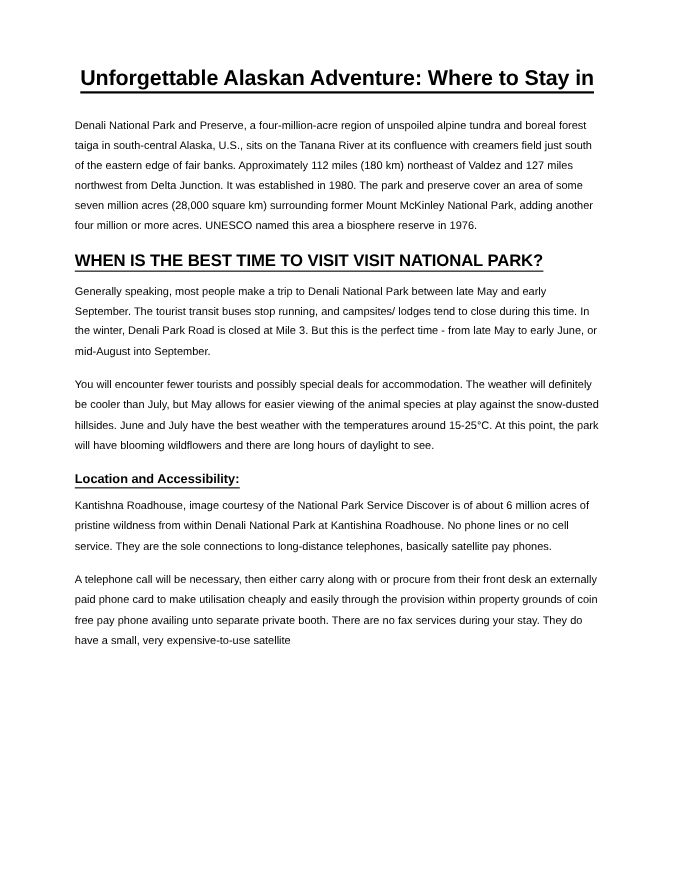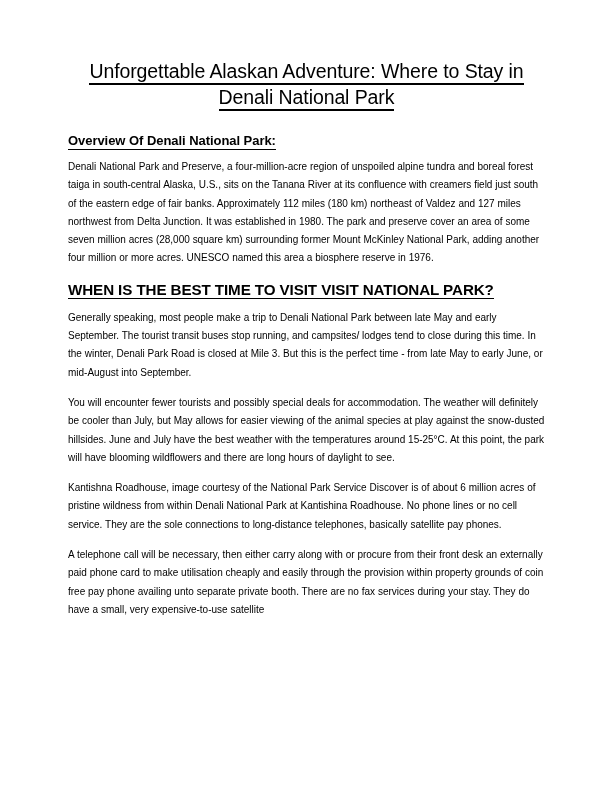--- a/index.html
+++ b/index.html
@@ -19,21 +19,21 @@
     width: 612px;
     height: 792px;
     box-sizing: border-box;
     padding: 58px 67px 40px 68px;
     background: #ffffff;
     position: relative;
     overflow: hidden;
   }
   .doc-title {
     font-size: 19.5px;
-    font-weight: normal;
+    font-weight: bold;
     line-height: 26px;
     text-align: center;
     margin: 0 0 22px 0;
     letter-spacing: -0.1px;
   }
   .doc-title .tl {
     display: inline;
     border-bottom: 2px solid #000;
     padding-bottom: 1px;
     box-decoration-break: clone;
@@ -85,34 +85,33 @@
   .sp-before-sub   { margin-top: 15px; }
   .sp-before-minor { margin-top: 12px; }
 </style>
 </head>
 <body>
 
 <div class="page">
 
   <div class="doc-title">
     <span class="tl">Unforgettable Alaskan Adventure: Where to Stay in</span><br>
-    <span class="tl">Denali National Park</span>
   </div>
 
 
-  <h2 class="h-sub sp-before-sub"><span class="u-thin">Overview Of Denali National Park:</span></h2>
 
   <p class="body-text">Denali National Park and Preserve, a four-million-acre region of unspoiled alpine tundra and boreal forest taiga in south-central Alaska, U.S., sits on the Tanana River at its confluence with creamers field just south of the eastern edge of fair banks. Approximately 112 miles (180 km) northeast of Valdez and 127 miles northwest from Delta Junction. It was established in 1980. The park and preserve cover an area of some seven million acres (28,000 square km) surrounding former Mount McKinley National Park, adding another four million or more acres. UNESCO named this area a biosphere reserve in 1976.</p>
 
   <h1 class="h-major sp-before-major"><span class="u">WHEN IS THE BEST TIME TO VISIT VISIT NATIONAL PARK?</span></h1>
 
   <p class="body-text">Generally speaking, most people make a trip to Denali National Park between late May and early September. The tourist transit buses stop running, and campsites/ lodges tend to close during this time. In the winter, Denali Park Road is closed at Mile 3. But this is the perfect time - from late May to early June, or mid-August into September.</p>
 
   <p class="body-text">You will encounter fewer tourists and possibly special deals for accommodation. The weather will definitely be cooler than July, but May allows for easier viewing of the animal species at play against the snow-dusted hillsides. June and July have the best weather with the temperatures around 15-25°C. At this point, the park will have blooming wildflowers and there are long hours of daylight to see.</p>
 
 
 
+  <h3 class="h-minor sp-before-minor"><span class="u-thin">Location and Accessibility:</span></h3>
 
   <p class="body-text">Kantishna Roadhouse, image courtesy of the National Park Service Discover is of about 6 million acres of pristine wildness from within Denali National Park at Kantishina Roadhouse. No phone lines or no cell service. They are the sole connections to long-distance telephones, basically satellite pay phones.</p>
 
   <p class="body-text"> A telephone call will be necessary, then either carry along with or procure from their front desk an externally paid phone card to make utilisation cheaply and easily through the provision within property grounds of coin free pay phone availing unto separate private booth. There are no fax services during your stay. They do have a small, very expensive-to-use satellite</p>
 
 </div>
 
 </body></html>

